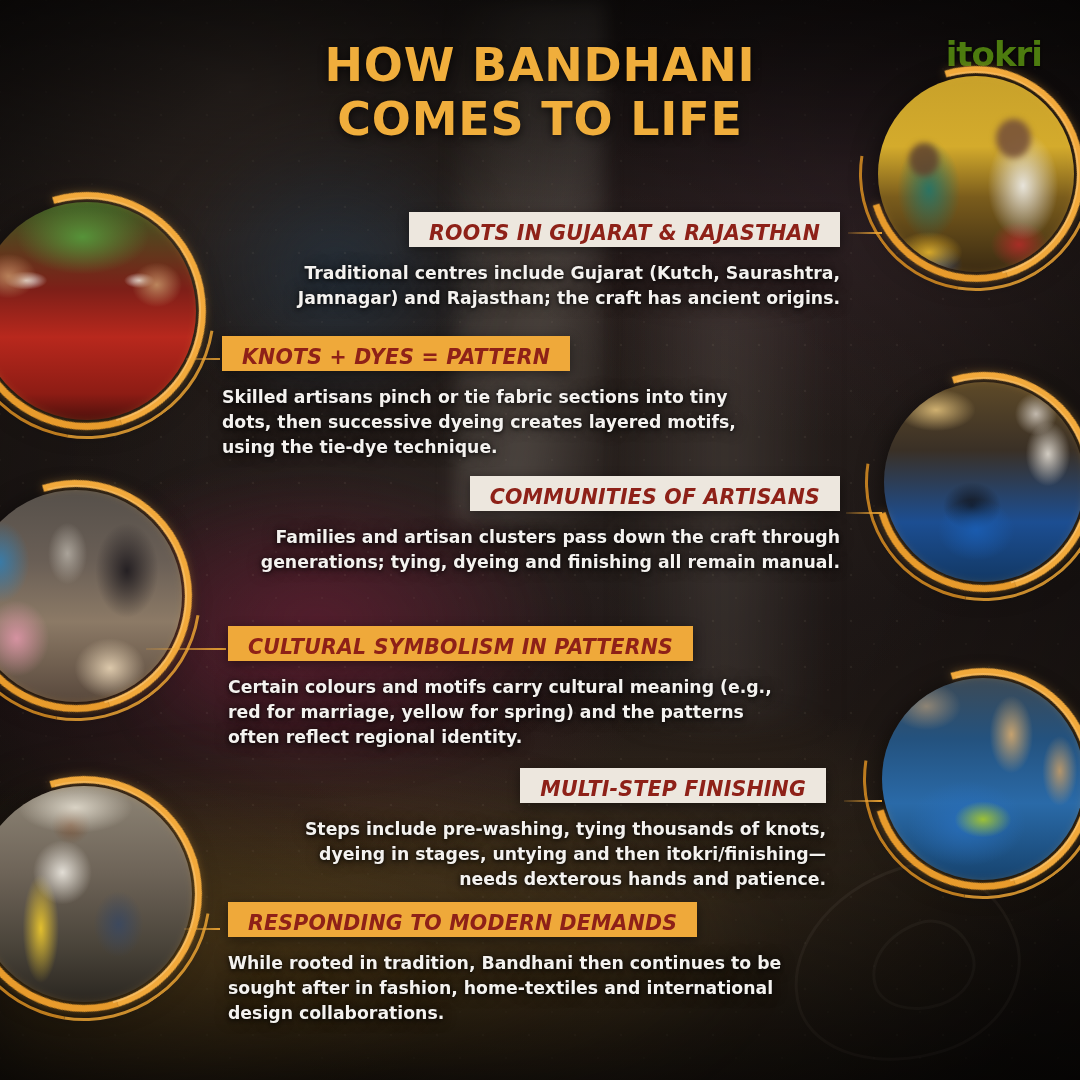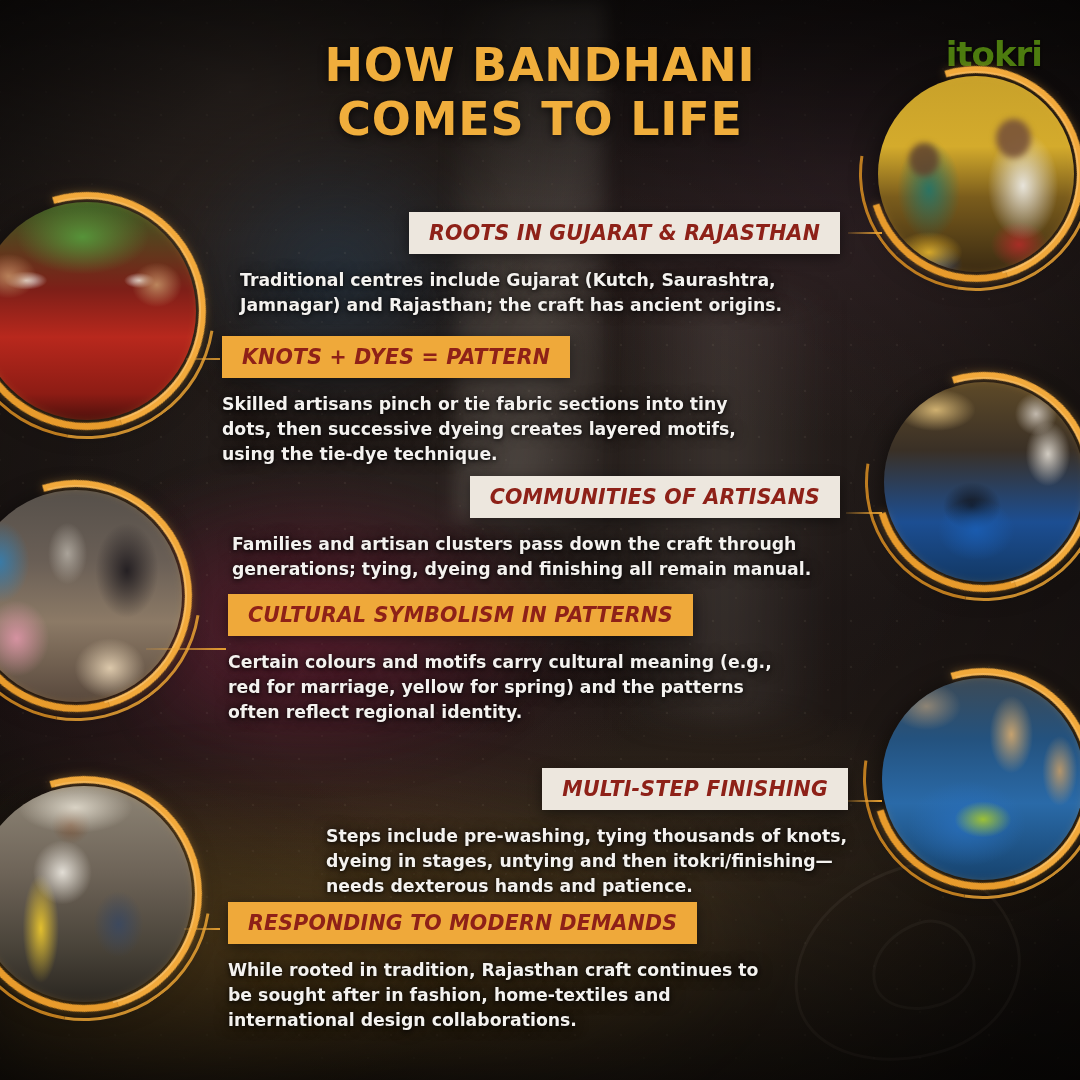--- a/index.html
+++ b/index.html
@@ -241,21 +241,21 @@
       radial-gradient(ellipse 14% 42% at 30% 66%, rgba(232,196,46,.96), rgba(232,196,46,0) 60%),
       radial-gradient(ellipse 18% 24% at 66% 64%, rgba(58,72,96,.9), rgba(58,72,96,0) 64%),
       linear-gradient(to bottom, #8e8576 0%, #6e6458 40%, #4a443a 74%, #2a2620 100%);
   }
 
   
   .section { position:absolute; }
 
   .sec-head {
     display:inline-block;
-    padding:9px 20px 9px 20px;
+    padding:9px 20px 2px 20px;
     font-size:20.5px;
     font-weight:700;
     font-style:italic;
     letter-spacing:.2px;
     color:#8E2118;
     white-space:nowrap;
     box-shadow:0 3px 12px rgba(0,0,0,.45);
     font-family:"DejaVu Sans", sans-serif;
   }
   .sec-head.cream  { background:#EDE7DE; }
@@ -263,29 +263,29 @@
 
   .sec-body {
     margin-top:14px;
     font-size:17.3px;
     font-weight:700;
     line-height:1.45;
     color:#F4F2EF;
     text-shadow:0 1px 4px rgba(0,0,0,.85), 0 0 14px rgba(0,0,0,.5);
     font-family:"DejaVu Sans", sans-serif;
   }
-  .align-right { text-align:left; }
+  .align-right { text-align:right; }
   .align-left  { text-align:left; }
 
   
   #sec1 { left:240px; top:212px;  width:600px; }
   #sec2 { left:222px; top:336px;  width:524px; }
   #sec3 { left:232px; top:476px;  width:608px; }
-  #sec4 { left:228px; top:594px;  width:552px; }
-  #sec5 { left:326px; top:768px;  width:522px; }
+  #sec4 { left:228px; top:626px;  width:552px; }
+  #sec5 { left:304px; top:768px;  width:522px; }
   #sec6 { left:228px; top:902px;  width:560px; }
 
   #sec1 .sec-head-wrap, #sec3 .sec-head-wrap, #sec5 .sec-head-wrap { text-align:right; }
 </style>
 </head>
 <body>
 
 <div id="poster">
 
   <div class="bg-layer bg-base"></div>
@@ -387,16 +387,16 @@
     <div class="sec-head-wrap">
       <span class="sec-head cream">MULTI-STEP FINISHING</span>
     </div>
     <div class="sec-body align-right">Steps include pre-washing, tying thousands of knots, dyeing in stages, untying and then itokri/finishing—needs dexterous hands and patience.</div>
   </div>
 
   <div class="section" id="sec6">
     <div class="sec-head-wrap">
       <span class="sec-head amber">RESPONDING TO MODERN DEMANDS</span>
     </div>
-    <div class="sec-body align-left">While rooted in tradition, Rajasthan craft continues to be sought after in fashion, home-textiles and international design collaborations.</div>
+    <div class="sec-body align-left">While rooted in tradition, Bandhani then continues to be sought after in fashion, home-textiles and international design collaborations.</div>
   </div>
 
 </div>
 
 </body></html>

